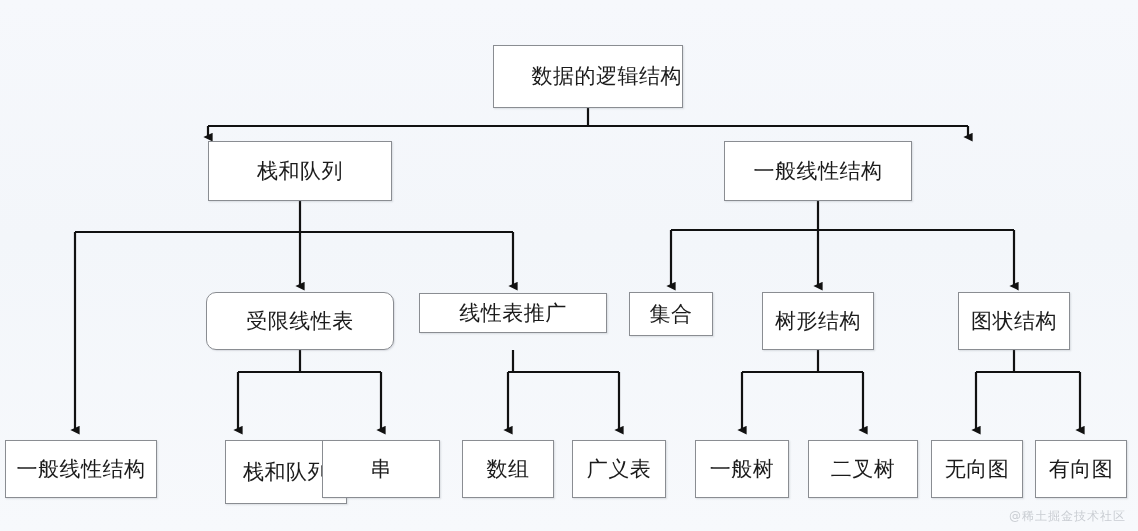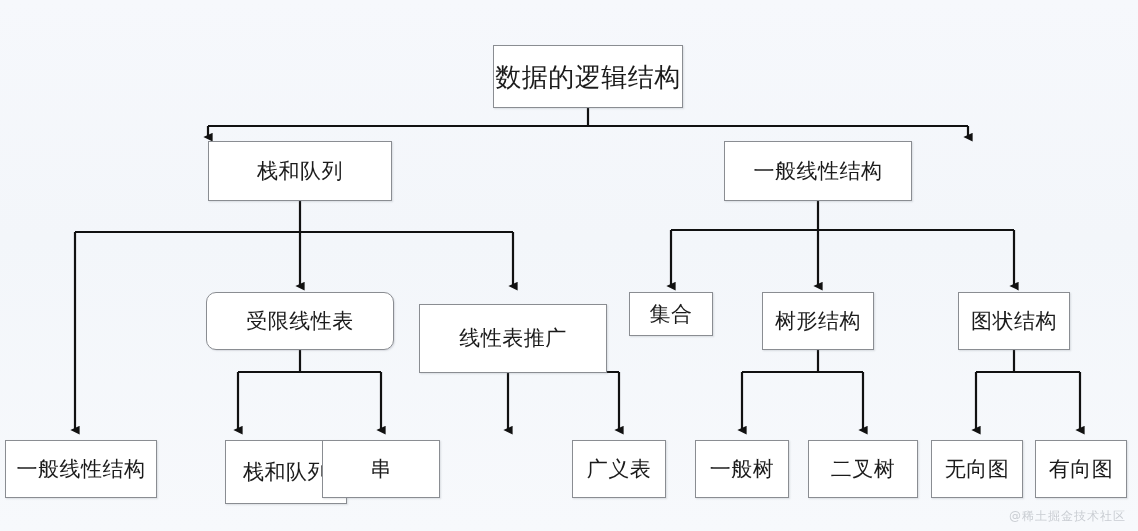--- a/index.html
+++ b/index.html
@@ -38,21 +38,21 @@
     justify-content: center;
     color: #1b1b1b;
     letter-spacing: 0.5px;
     box-shadow: 1px 1px 1.5px rgba(120,125,135,0.22);
     white-space: nowrap;
   }
   .node .node-label {
     display: block;
     line-height: 1;
   }
-  .lvl0 { font-size: 26px; }
+  .lvl0 { font-size: 21px; justify-content: flex-end; }
   .lvl1 { font-size: 21px; }
   .lvl2 { font-size: 21px; }
   .lvl3 { font-size: 21px; }
   .watermark {
     position: absolute;
     right: 12px;
     bottom: 6px;
     font-size: 12px;
     color: #c2c6cc;
     letter-spacing: 1px;
@@ -119,21 +119,21 @@
   <div class="node lvl1" style="left:208px; top:141px; width:184px; height:60px;">
     <span class="node-label">栈和队列</span>
   </div>
   <div class="node lvl1" style="left:724px; top:141px; width:188px; height:60px;">
     <span class="node-label">一般线性结构</span>
   </div>
 
   <div class="node lvl2" style="left:206px; top:292px; width:188px; height:58px;border-radius:10px;">
     <span class="node-label">受限线性表</span>
   </div>
-  <div class="node lvl2" style="left:419px; top:304px; width:188px; height:69px;">
+  <div class="node lvl2" style="left:419px; top:293px; width:188px; height:40px;">
     <span class="node-label">线性表推广</span>
   </div>
   <div class="node lvl2" style="left:629px; top:292px; width:84px; height:44px;">
     <span class="node-label">集合</span>
   </div>
   <div class="node lvl2" style="left:762px; top:292px; width:112px; height:58px;">
     <span class="node-label">树形结构</span>
   </div>
   <div class="node lvl2" style="left:958px; top:292px; width:112px; height:58px;">
     <span class="node-label">图状结构</span>
@@ -141,20 +141,23 @@
 
   <div class="node lvl3" style="left:5px; top:440px; width:152px; height:58px;">
     <span class="node-label">一般线性结构</span>
   </div>
   <div class="node lvl3" style="left:178px; top:440px; width:122px; height:64px;margin-left:47px;">
     <span class="node-label">栈和队列</span>
   </div>
   <div class="node lvl3" style="left:322px; top:440px; width:118px; height:58px;">
     <span class="node-label">串</span>
   </div>
+  <div class="node lvl3" style="left:462px; top:440px; width:92px; height:58px;">
+    <span class="node-label">数组</span>
+  </div>
   <div class="node lvl3" style="left:572px; top:440px; width:94px; height:58px;">
     <span class="node-label">广义表</span>
   </div>
   <div class="node lvl3" style="left:695px; top:440px; width:94px; height:58px;">
     <span class="node-label">一般树</span>
   </div>
   <div class="node lvl3" style="left:808px; top:440px; width:110px; height:58px;">
     <span class="node-label">二叉树</span>
   </div>
   <div class="node lvl3" style="left:931px; top:440px; width:92px; height:58px;">

